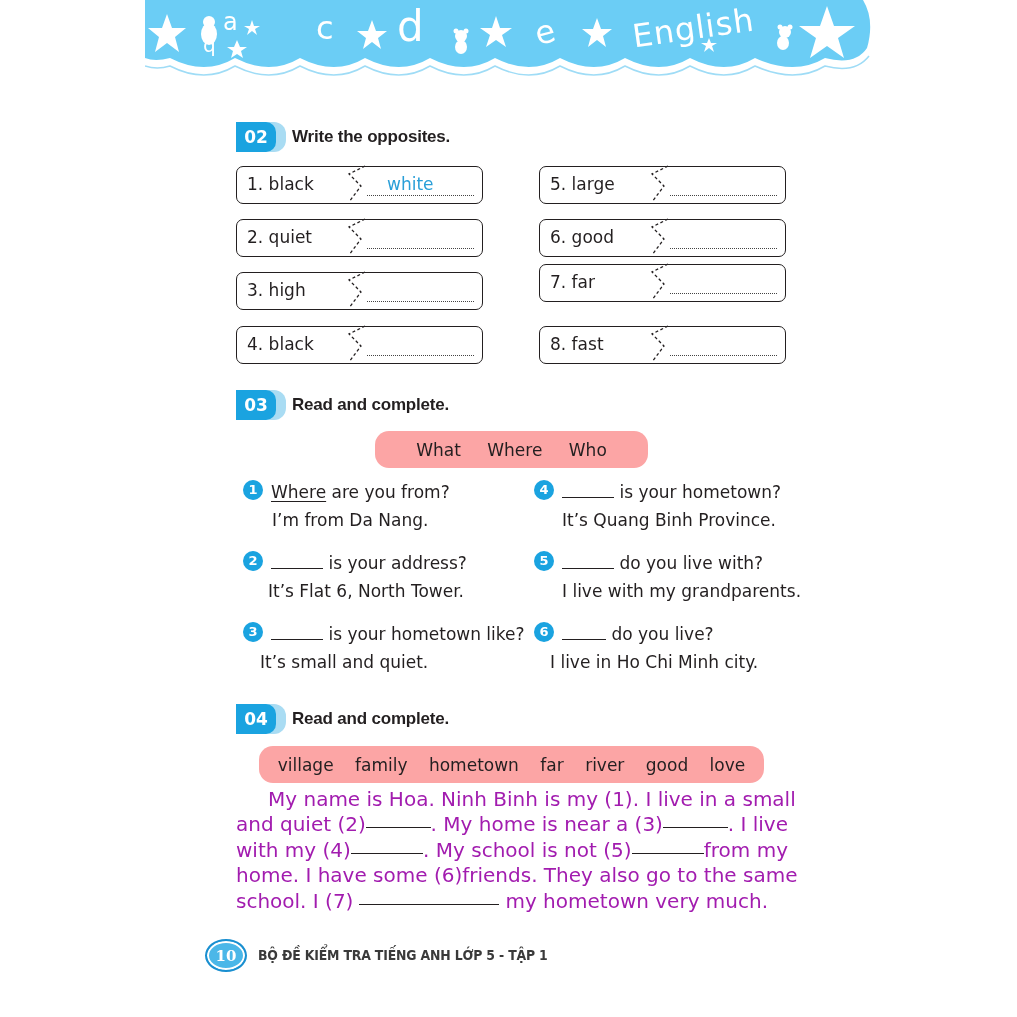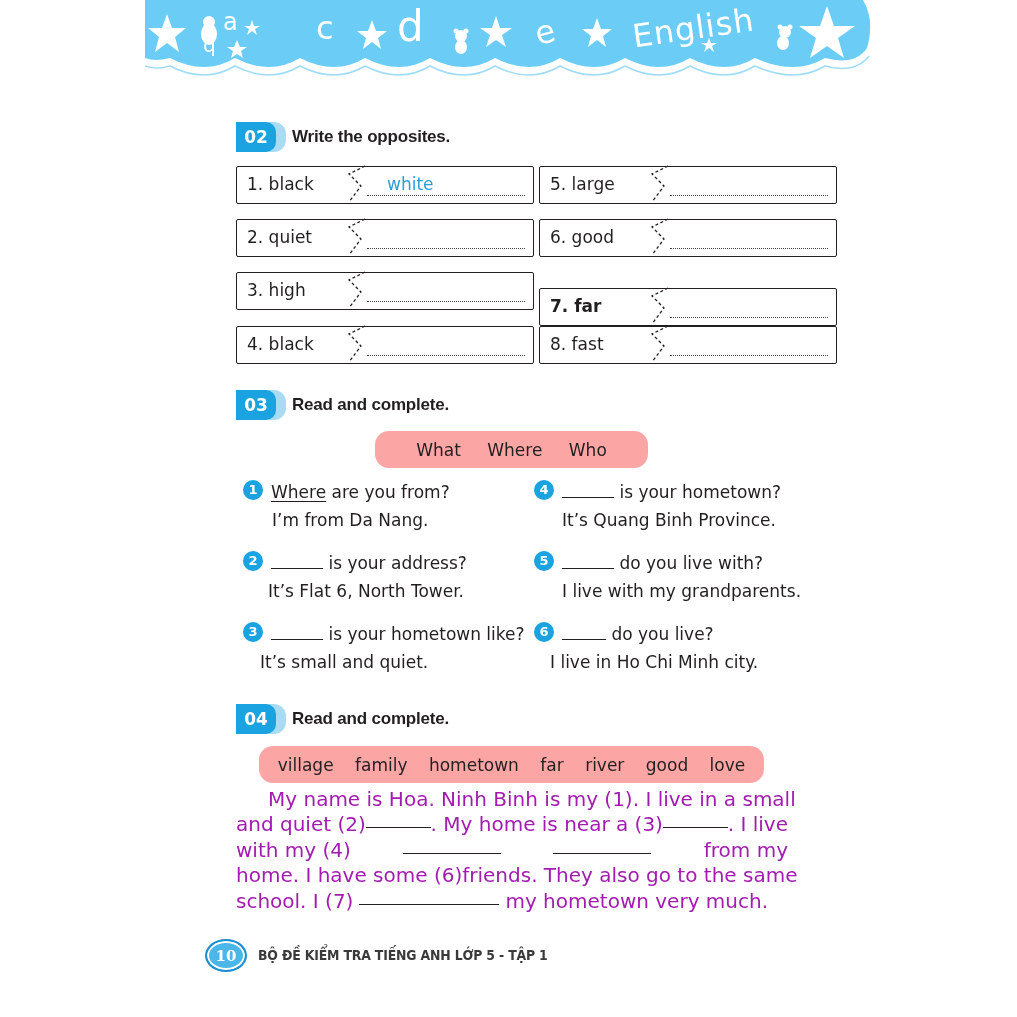--- a/index.html
+++ b/index.html
@@ -11,21 +11,21 @@
   .banner-letter { position: absolute; color: #ffffff; font-family: "DejaVu Sans", sans-serif; font-weight: normal; line-height: 1; }
 
   
   .sec-head { position: absolute; left: 236px; height: 30px; display: flex; align-items: center; }
   .sec-badge { position: relative; width: 40px; height: 30px; }
   .sec-badge .back { position: absolute; left: 6px; top: 0; width: 44px; height: 30px; background: #a9dcf3; border-radius: 0 12px 12px 0; }
   .sec-badge .front { position: absolute; left: 0; top: 0; width: 40px; height: 30px; background: #1aa3e0; border-radius: 0 10px 10px 0; color: #fff; font-weight: bold; font-size: 17px; display: flex; align-items: center; justify-content: center; font-family: "DejaVu Sans", sans-serif; }
   .sec-title { margin-left: 16px; font-weight: bold; font-size: 17px; font-family: "Liberation Sans", sans-serif; letter-spacing: -0.2px; color: #231f20; }
 
   
-  .opp-box { position: absolute; width: 298px; height: 38px; border: 1.6px solid #231f20; border-radius: 2px; background: #fff; box-sizing: border-box; }
+  .opp-box { position: absolute; width: 247px; height: 38px; border: 1.6px solid #231f20; border-radius: 7px; background: #fff; box-sizing: border-box; }
   .opp-word { position: absolute; left: 10px; top: 7px; font-size: 17px; font-family: "DejaVu Sans", sans-serif; color: #231f20; }
   .opp-zig { position: absolute; left: 108px; top: -2px; }
   .opp-line { position: absolute; left: 130px; right: 8px; bottom: 7px; border-bottom: 1.4px dotted #444; }
   .opp-answer { position: absolute; left: 150px; top: 7px; font-size: 17px; color: #2a9fd8; font-family: "DejaVu Sans", sans-serif; }
 
   
   .bank { position: absolute; background: #fca5a5; border-radius: 14px; display: flex; align-items: center; justify-content: space-around; font-size: 17px; color: #231f20; box-sizing: border-box; }
   .bank span { white-space: nowrap; }
 
   
@@ -152,21 +152,21 @@
       <span class="opp-answer"></span>
     </div>
     <div class="opp-box" style="left: 539px; top: 219px;">
       <span class="opp-word">6. good</span>
       <svg class="opp-zig" width="24" height="40">
         <polyline points="20,1 4,9 16,21 4,37" fill="none" stroke="#231f20" stroke-width="1.3" stroke-dasharray="3,2.5"></polyline>
       </svg>
       <span class="opp-line"></span>
       <span class="opp-answer"></span>
     </div>
-    <div class="opp-box" style="left: 539px; top: 288px; font-weight: bold;">
+    <div class="opp-box" style="left: 539px; top: 264px;">
       <span class="opp-word">7. far</span>
       <svg class="opp-zig" width="24" height="40">
         <polyline points="20,1 4,9 16,21 4,37" fill="none" stroke="#231f20" stroke-width="1.3" stroke-dasharray="3,2.5"></polyline>
       </svg>
       <span class="opp-line"></span>
       <span class="opp-answer"></span>
     </div>
     <div class="opp-box" style="left: 539px; top: 326px;">
       <span class="opp-word">8. fast</span>
       <svg class="opp-zig" width="24" height="40">
@@ -251,20 +251,21 @@
   <div class="line">
     <span>and quiet (2)</span>
     <span class="pblank" style="width:98px;"></span>
     <span>. My home is near a (3)</span>
     <span class="pblank" style="width:98px;"></span>
     <span>. I live</span>
   </div>
   <div class="line">
     <span>with my (4)</span>
     <span class="pblank" style="width:98px;"></span>
+    <span>. My school is not (5)</span>
     <span class="pblank" style="width:98px;"></span>
     <span>from my</span>
   </div>
   <div class="line">
     <span>home. I have some (6)</span>
     <span class="pblank" style="width:98px;"></span>
     <span>friends. They also go to the same</span>
   </div>
   <div class="line last">
     <span>school. I (7)</span>

